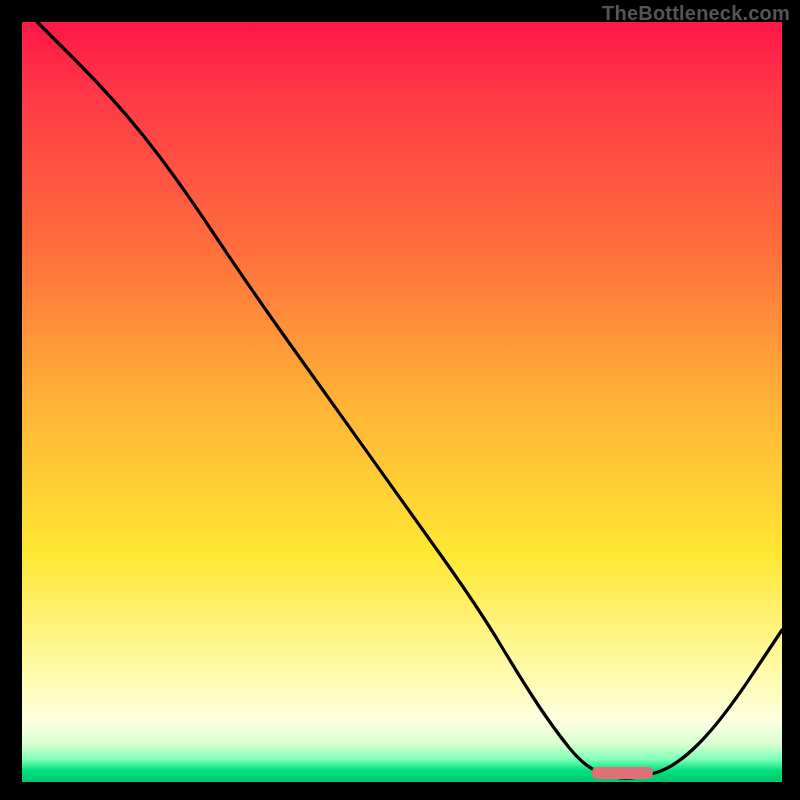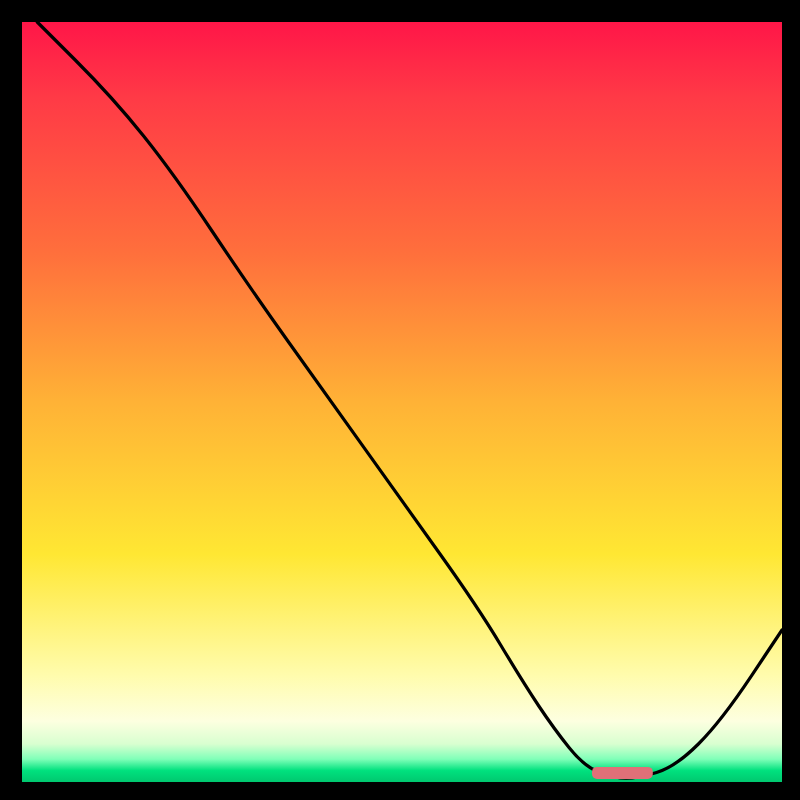--- a/index.html
+++ b/index.html
@@ -61,13 +61,14 @@
 <div class="stage">
   <div class="plot-area"></div>
   <svg class="overlay" viewBox="0 0 800 800" preserveAspectRatio="none">
     <g>
       <path id="curve-path" fill="none" stroke="#000000" stroke-width="3.2" stroke-linecap="round" stroke-linejoin="round" d="M 37.2 22 Q 37.2 22 75.2 59.99999999999999 Q 113.2 97.99999999999999 143.6 135.99999999999997 Q 174 173.99999999999997 212 231 Q 250 288 288 341.2 Q 326 394.4 364 447.6 Q 402 500.8 440 554 Q 478 607.2 500.8 645.2 Q 523.6 683.2 538.8 706 Q 554 728.8 569.2 747.8 Q 584.4 766.8 599.6 772.5 Q 614.8000000000001 778.2 626.2 778.2 Q 637.6 778.2 656.6 772.5 Q 675.6 766.8 698.4000000000001 744 Q 721.2 721.2 751.6 675.6 L 782 630"></path>
     </g>
     <g>
       <rect id="marker-rect" rx="5" ry="5" fill="#e07078" x="592" y="766.88" width="60.799999999999955" height="12"></rect>
     </g>
   </svg>
+  <div class="watermark">TheBottleneck.com</div>
 </div>
 
 </body></html>

